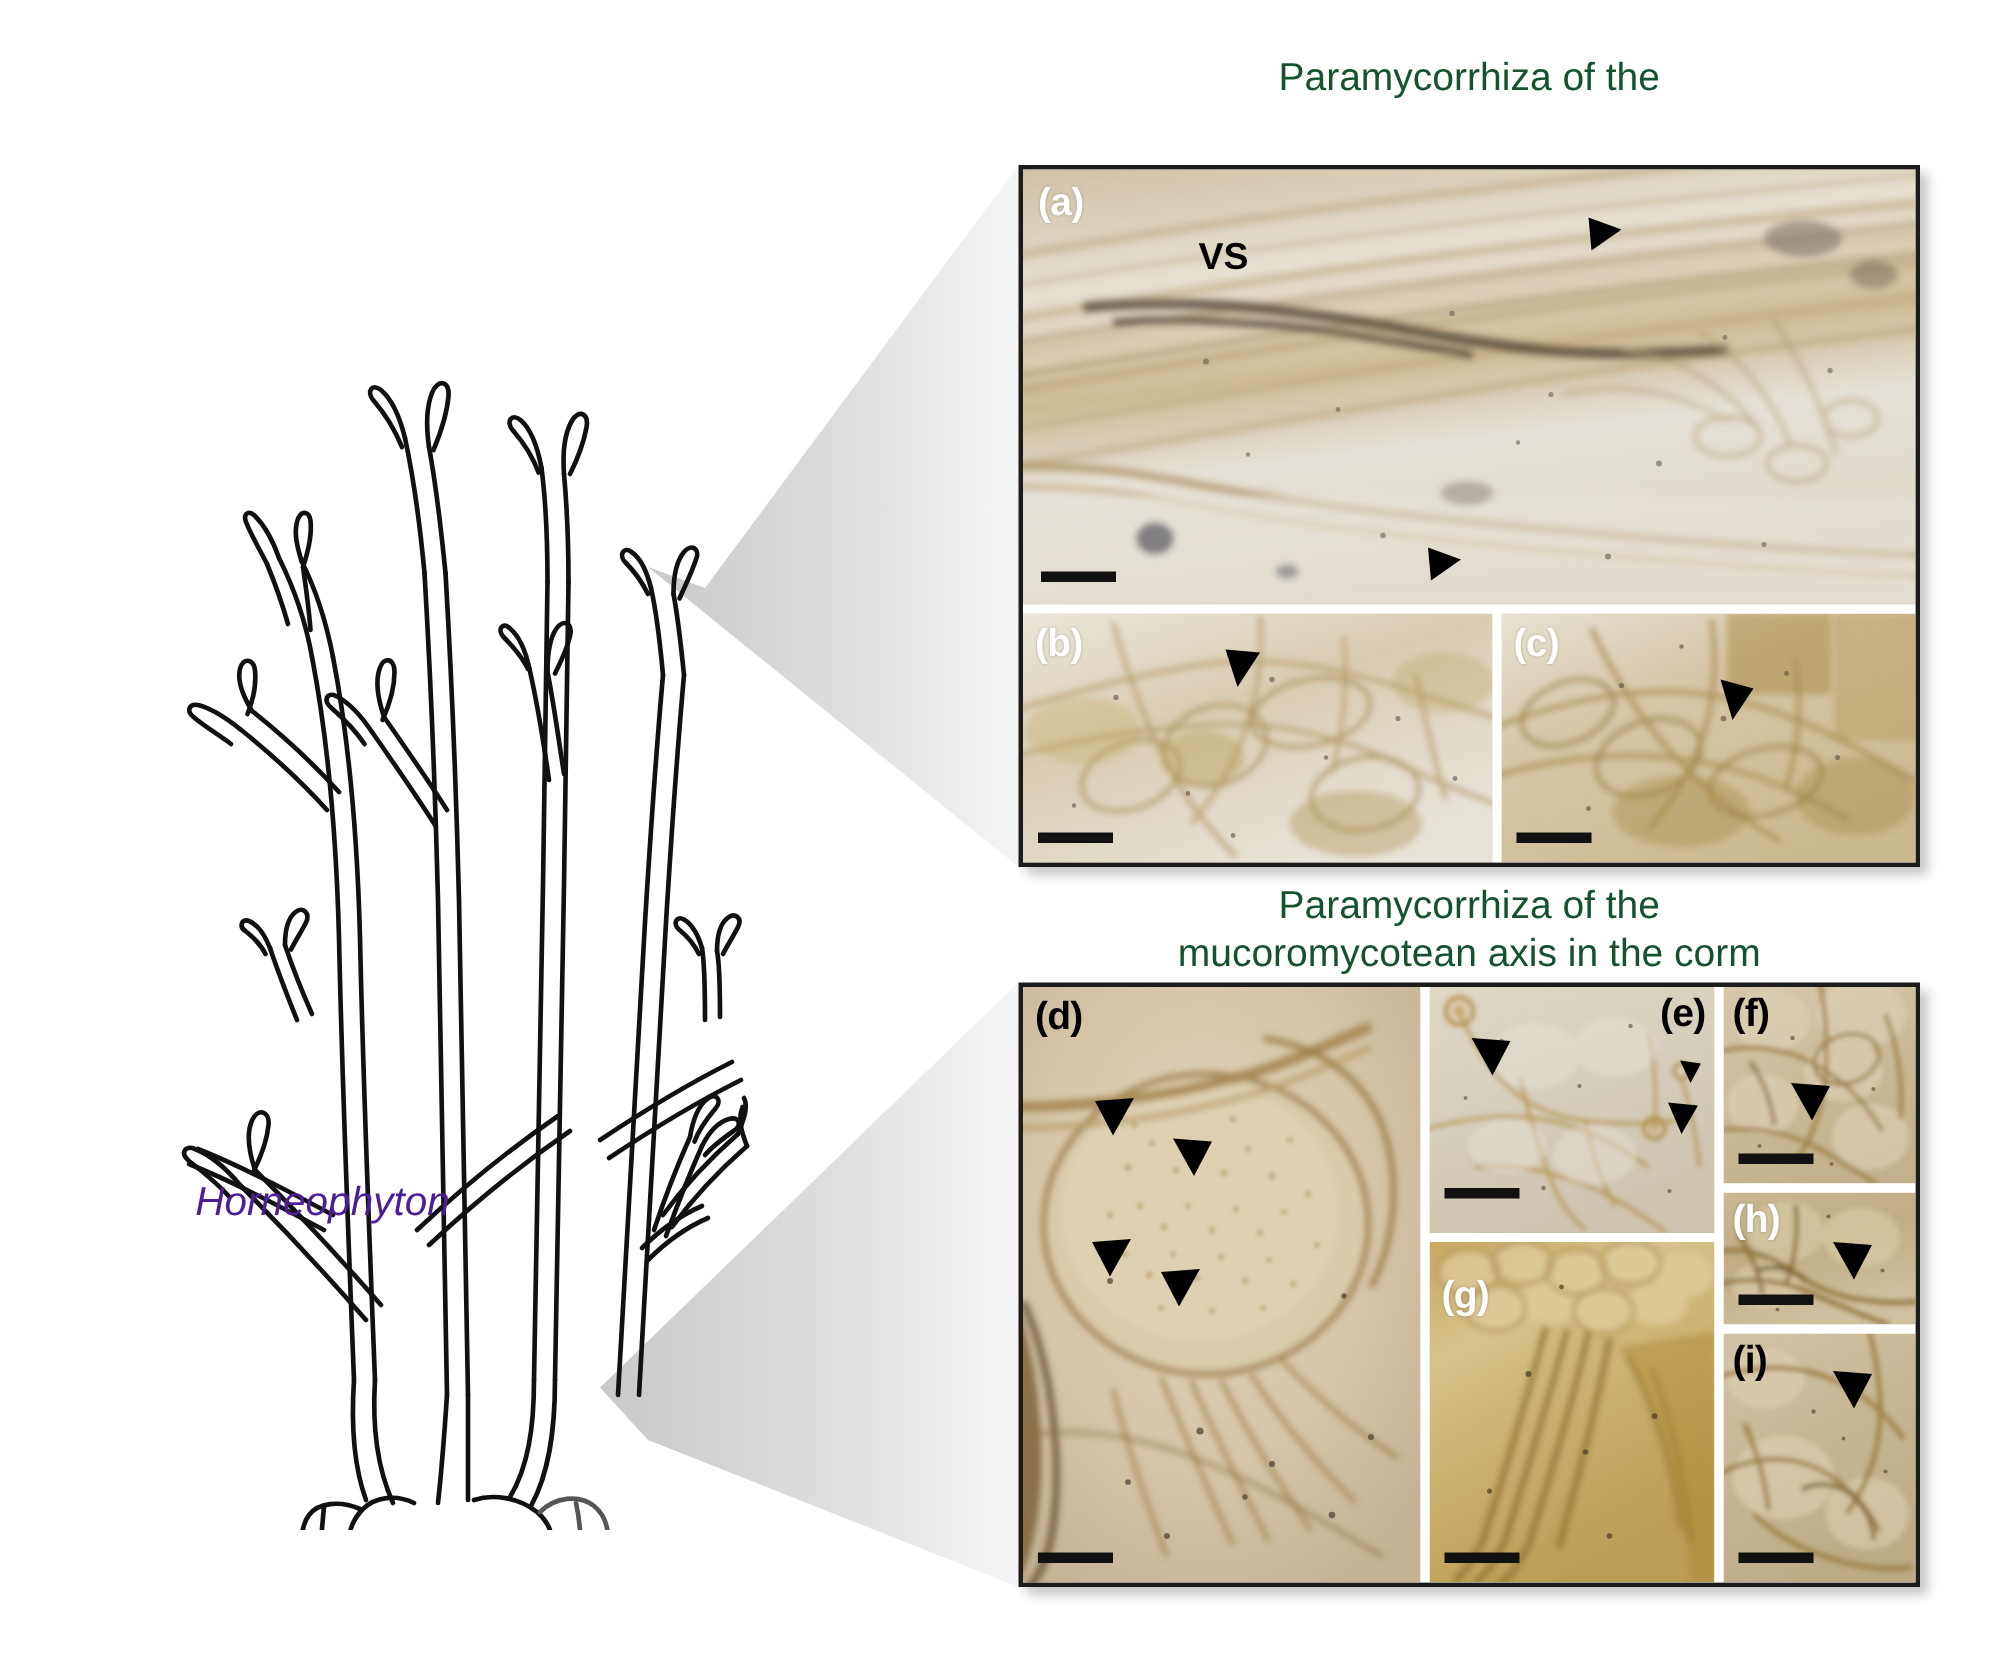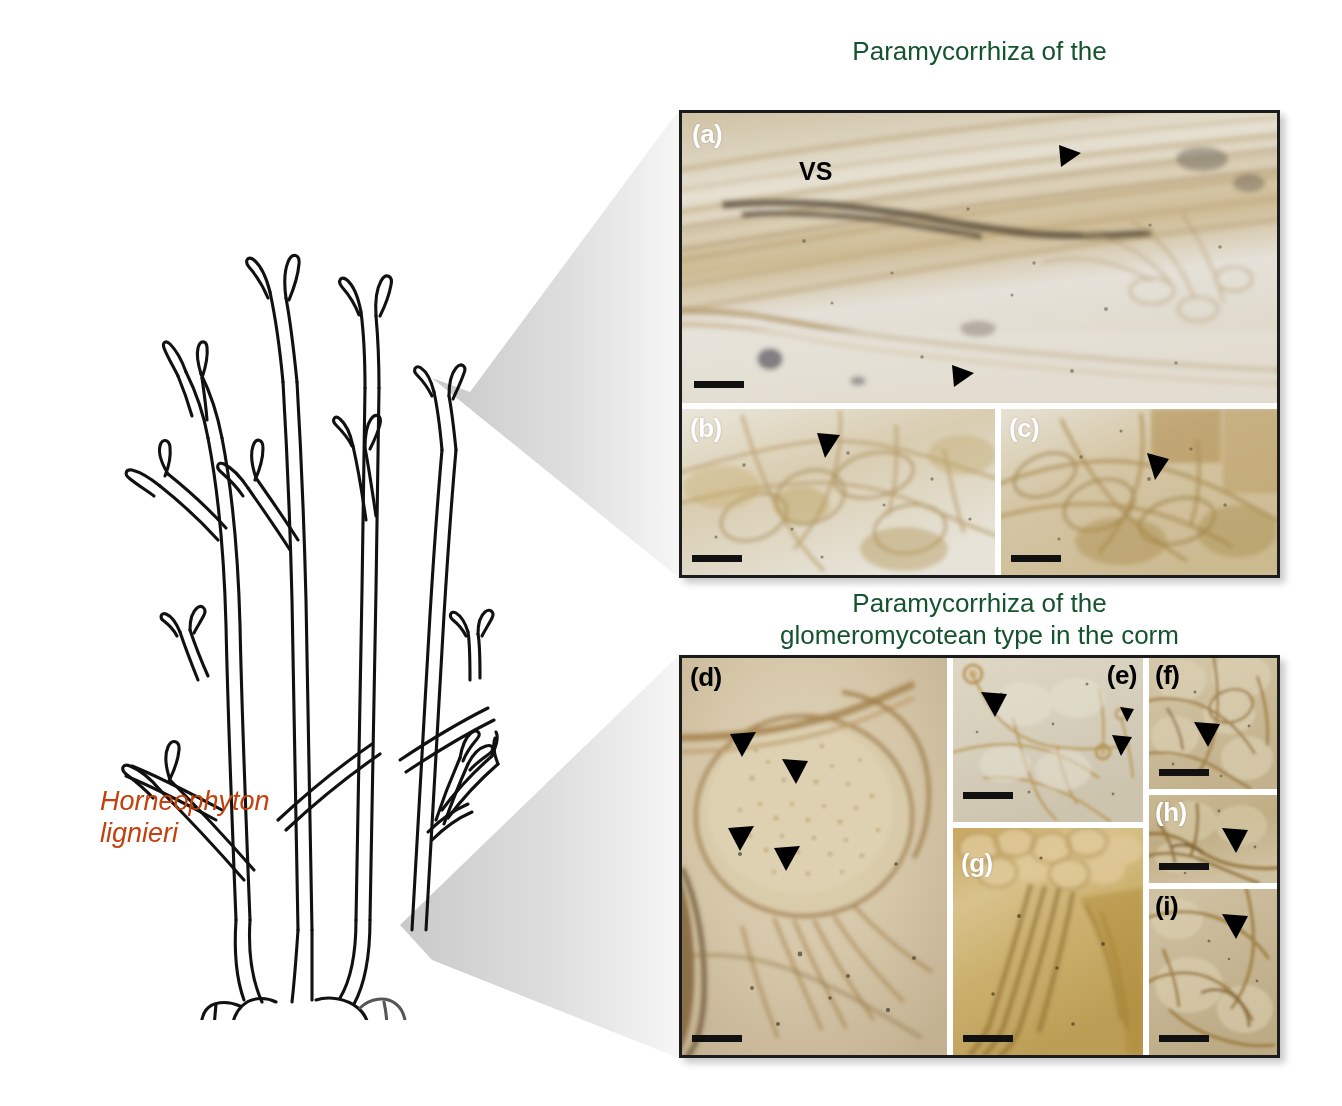--- a/index.html
+++ b/index.html
@@ -23,24 +23,25 @@
     width: 460px;
     height: 900px;
   }
   #plant-drawing svg { display: block; width: 100%; height: 100%; }
 
   #species-label {
     position: absolute;
     left: 100px;
     top: 785px;
     width: 230px;
+    text-align: center;
     font-style: italic;
     font-size: 27px;
     line-height: 1.2;
-    color: #c2410c;
+    color: #4c1d95;
     font-family: "Liberation Sans", sans-serif;
   }
 
   
   #wedges {
     position: absolute;
     left: 0; top: 0;
     width: 1342px; height: 1106px;
     pointer-events: none;
   }
@@ -252,30 +253,29 @@
       <path d="M338,930 C342,944 346,955 349,966" stroke="#555"></path>
       <path d="M348,926 C352,940 356,950 359,960" stroke="#555"></path>
       <path d="M163,922 C158,936 154,948 150,958"></path>
     </g>
   </g>
 </svg>
 </div>
 
 <div id="species-label">
   <div>Horneophyton</div>
-  <div>lignieri</div>
 </div>
 
 <div class="group-title" id="title-top">
   <div>Paramycorrhiza of the</div>
 </div>
 
 <div class="group-title" id="title-bottom">
   <div>Paramycorrhiza of the</div>
-  <div>glomeromycotean type in the corm</div>
+  <div>mucoromycotean axis in the corm</div>
 </div>
 
 <div class="photo-group" id="group-top">
 
   <div class="panel" style="left:0; top:0; width:595px; height:290px;">
     <div class="panel-tex">
       <svg viewBox="0 0 595 290" preserveAspectRatio="none">
         <defs>
           <linearGradient id="ga" x1="0" y1="0" x2="0.25" y2="1">
             <stop offset="0%" stop-color="#cfc2a4"></stop>

